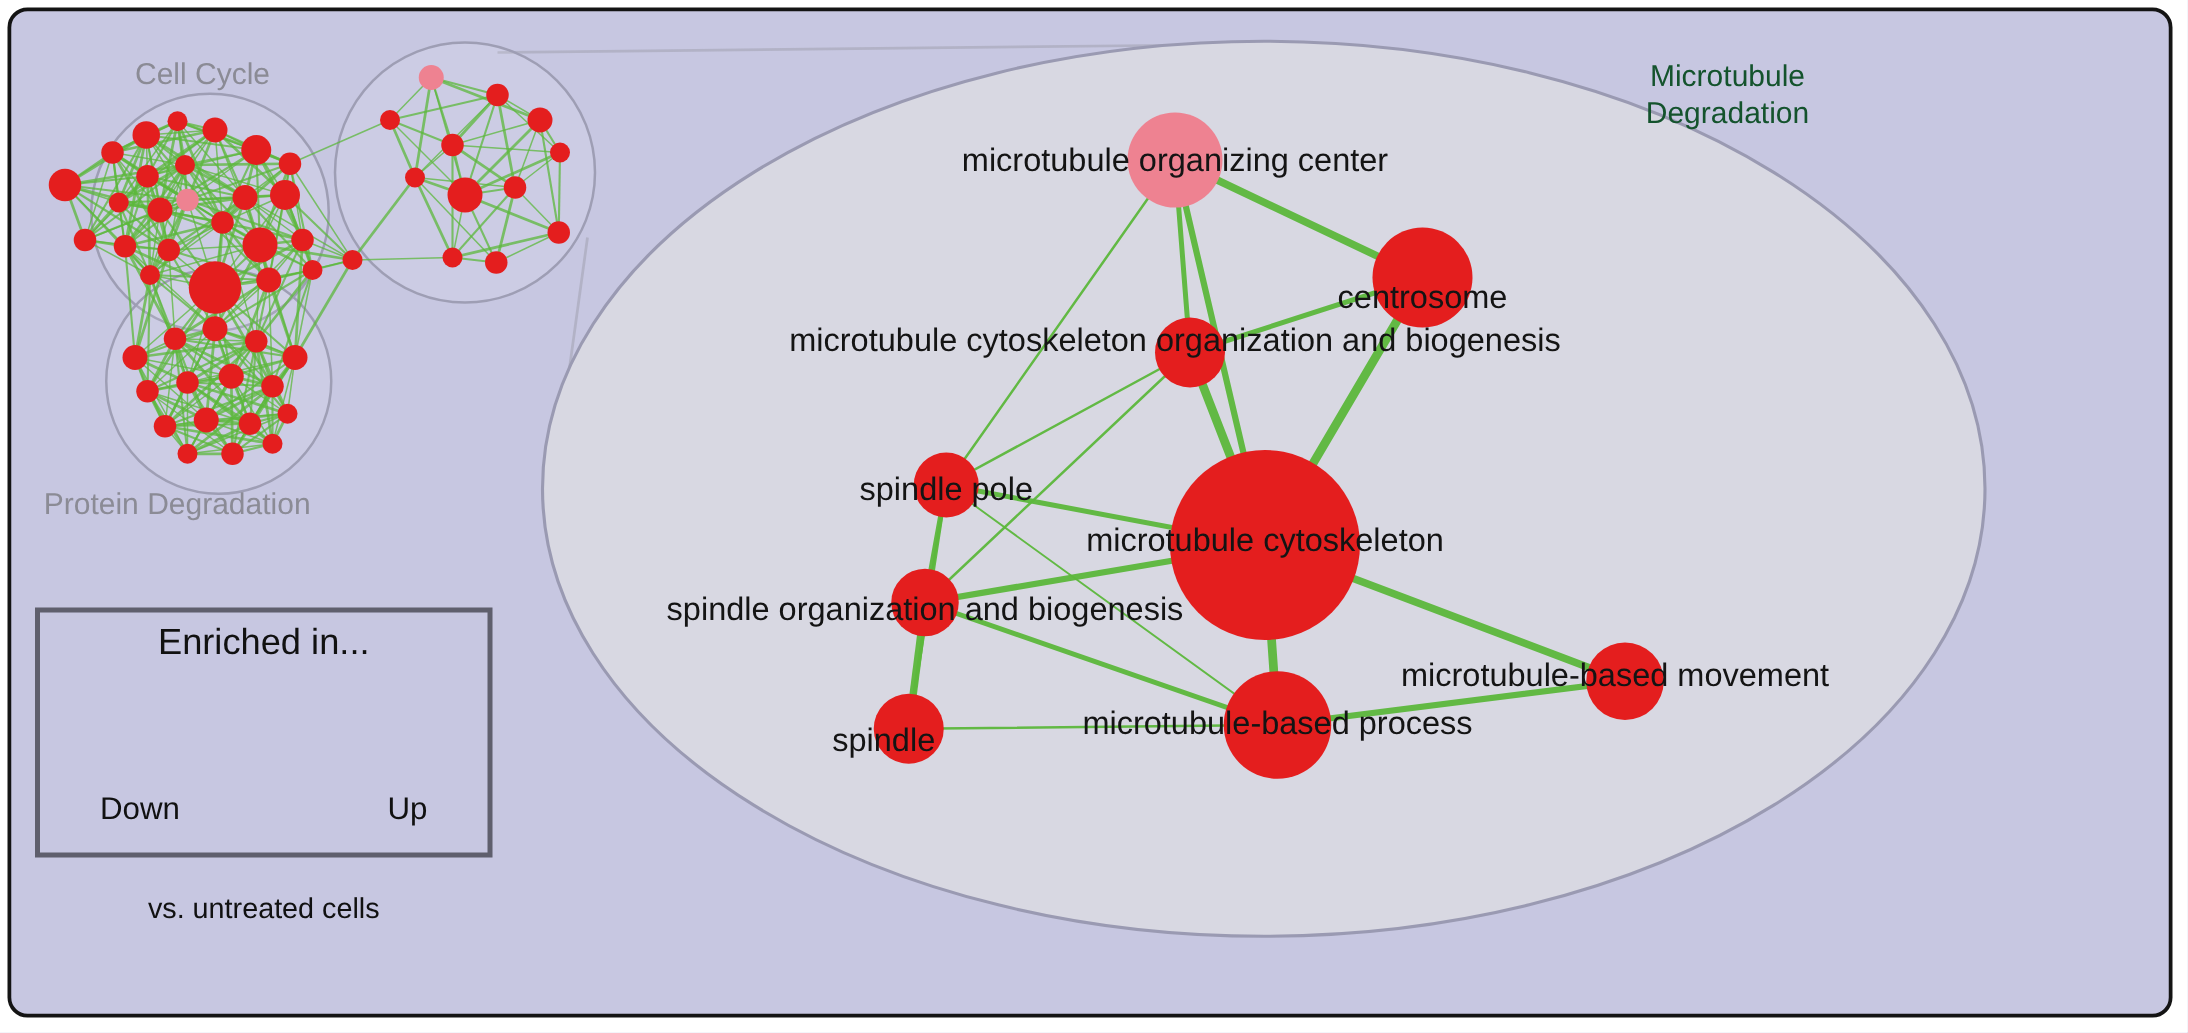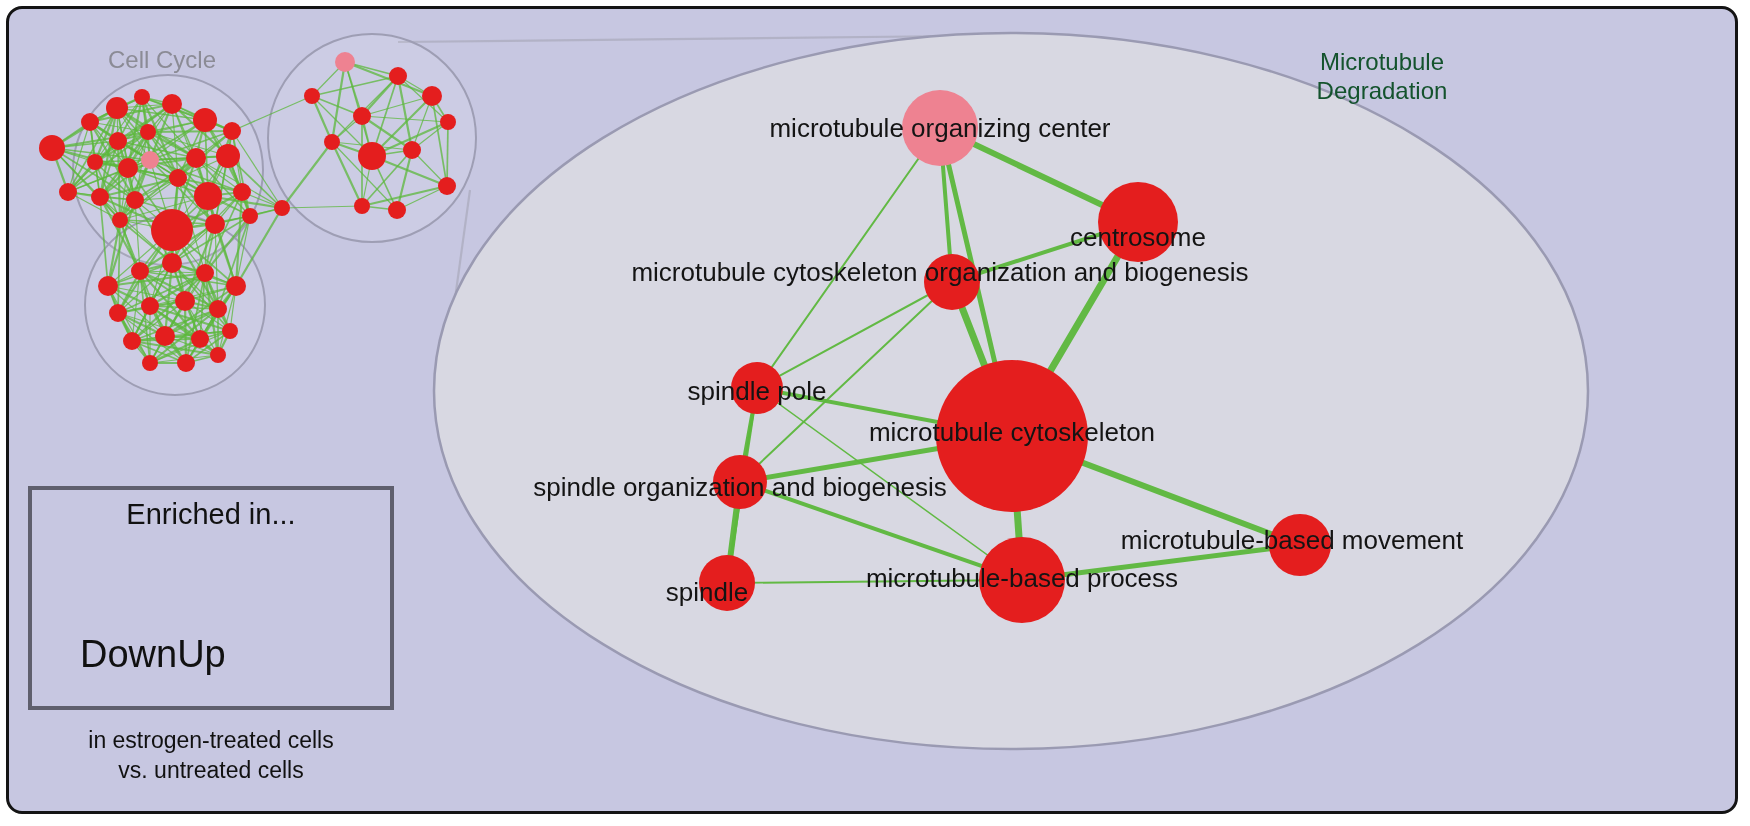--- a/index.html
+++ b/index.html
@@ -2,24 +2,24 @@
 <html><head>
 <meta charset="utf-8">
 <style>
   html,body{margin:0;padding:0;background:#ffffff;}
   .canvas{position:relative;width:1750px;height:826px;overflow:hidden;background:#ffffff;font-family:"Liberation Sans",sans-serif;}
   .panel{position:absolute;left:6px;top:6px;width:1732px;height:808px;background:#c7c7e1;border:3px solid #141414;border-radius:16px;box-sizing:border-box;}
   svg.net{position:absolute;left:0;top:0;width:1750px;height:826px;}
   svg text{font-family:"Liberation Sans",sans-serif;}
   .title{position:absolute;font-size:24px;color:#8b8b95;line-height:1.2;white-space:nowrap;}
   .title.black{color:#14532d;text-align:center;}
-  .legend{position:absolute;left:28px;top:486px;width:366px;height:224px;border:4px solid #5f5f6d;box-sizing:border-box;display:flex;flex-direction:column;align-items:center;padding-top:8px;gap:46px;}
+  .legend{position:absolute;left:28px;top:486px;width:366px;height:200px;border:4px solid #5f5f6d;box-sizing:border-box;display:flex;flex-direction:column;align-items:center;padding-top:8px;gap:46px;}
   .legend-title{font-size:29px;color:#111;}
   .legend-bar{width:205px;height:40px;margin-top:6px;}
-  .legend-downup{width:262px;display:flex;justify-content:flex-start;font-size:38px;color:#111;margin-top:4px;}
+  .legend-downup{width:262px;display:flex;justify-content:space-between;font-size:25px;color:#111;margin-top:4px;}
   .legend-sub{font-size:23px;color:#111;margin-top:4px;line-height:1.3;text-align:center;}
 </style>
 </head>
 <body>
 
 <div class="canvas">
   <div class="panel"></div>
 
   <svg class="net" id="network-svg" viewBox="0 0 1750 826">
       <line x1="398" y1="42" x2="960" y2="36" stroke="#b2b2c6" stroke-width="2.2"></line>
@@ -479,32 +479,32 @@
       <text x="1012" y="441" text-anchor="middle" font-size="26" fill="#141414">microtubule cytoskeleton</text>
       <text x="740" y="496" text-anchor="middle" font-size="26" fill="#141414">spindle organization and biogenesis</text>
       <text x="1292" y="549" text-anchor="middle" font-size="26" fill="#141414">microtubule-based movement</text>
       <text x="1022" y="587" text-anchor="middle" font-size="26" fill="#141414">microtubule-based process</text>
       <text x="707" y="601" text-anchor="middle" font-size="26" fill="#141414">spindle</text>
     </svg>
 
   <div class="title" style="left:108px;top:46px;">Cell Cycle</div>
 
   <div class="title" style="left:35px;top:390px;">
+    <div>Protein Degradation</div>
   </div>
 
   <div class="title black" style="left:1282px;top:48px;width:200px;">
     <div>Microtubule</div>
     <div>Degradation</div>
   </div>
 
   <div class="legend">
     <div class="legend-title">Enriched in...</div>
     <div class="legend-bar" style="background: linear-gradient(90deg, rgb(61, 108, 192) 0%, rgb(127, 167, 217) 22%, rgb(205, 221, 240) 38%, rgb(255, 255, 255) 50%, rgb(246, 201, 204) 62%, rgb(238, 129, 134) 75%, rgb(228, 30, 30) 100%);"></div>
     <div class="legend-downup">
       <span>Down</span>
       <span>Up</span>
     </div>
     <div class="legend-sub">
-      <div>in estrogen-treated cells</div>
       <div>vs. untreated cells</div>
     </div>
   </div>
 </div>
 
 </body></html>

